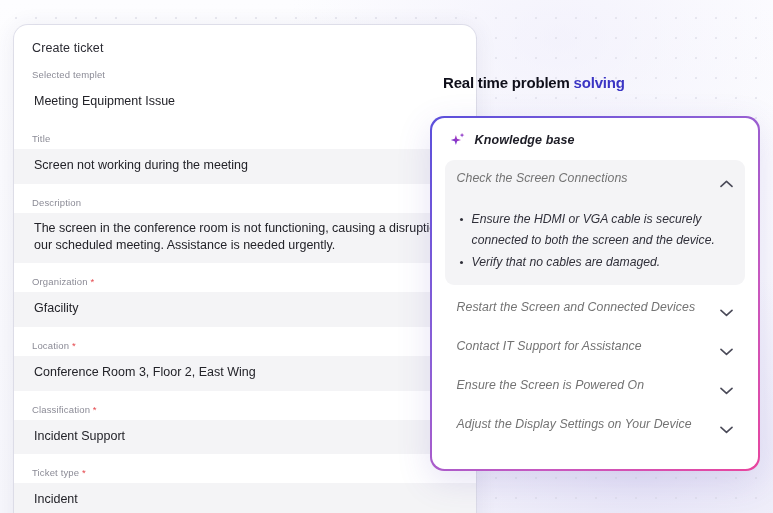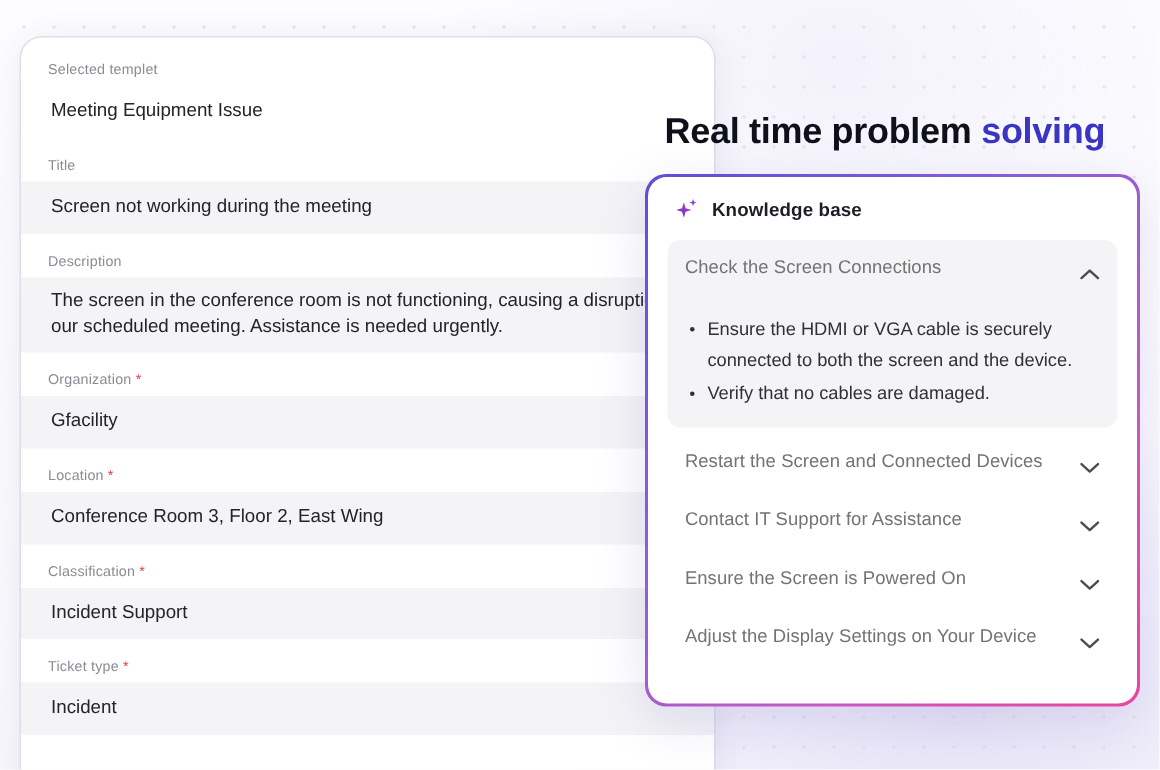--- a/index.html
+++ b/index.html
@@ -87,21 +87,21 @@
 
   .field-value.multiline { padding-top: 7px; padding-bottom: 8px; }
 
   .spacer { height: 11px; }
 
   
   #rt-heading {
     position: absolute;
     left: 443px;
     top: 74px;
-    font-size: 24px;
+    font-size: 15px;
     font-weight: bold;
     letter-spacing: -.2px;
     color: #10101b;
     z-index: 3;
     white-space: nowrap;
   }
   #rt-heading .accent { color: #3b35c4; }
 
   
   #kb-card {
@@ -109,20 +109,21 @@
     left: 430px;
     top: 116px;
     width: 330px;
     height: 355px;
     border-radius: 14px;
     padding: 1.6px;
     background: linear-gradient(138deg, #5b4fdb 0%, #8b5fd6 38%, #c758c0 70%, #e8459e 100%);
     box-shadow: 0 10px 34px rgba(90, 70, 180, .15);
     z-index: 4;
     overflow: hidden;
+    font-style: italic;
   }
   #kb-inner {
     width: 100%;
     height: 100%;
     background: #ffffff;
     border-radius: 12.6px;
     overflow: hidden;
     padding: 13px 13px 0 13px;
   }
 
@@ -192,20 +193,21 @@
     background: #30303a;
   }
 </style>
 </head>
 <body>
 
 <div id="bg-wash"></div>
 <div id="dot-grid"></div>
 
 <section id="ticket-card">
+  <div class="card-title">Create ticket</div>
   <div id="form-fields">
       <div class="field">
         <span class="field-label">Selected templet</span>
         <div class="field-value plain">Meeting Equipment Issue</div>
       </div>
       <div class="spacer"></div>
       <div class="field">
         <span class="field-label">Title</span>
         <div class="field-value">Screen not working during the meeting</div>
       </div>

